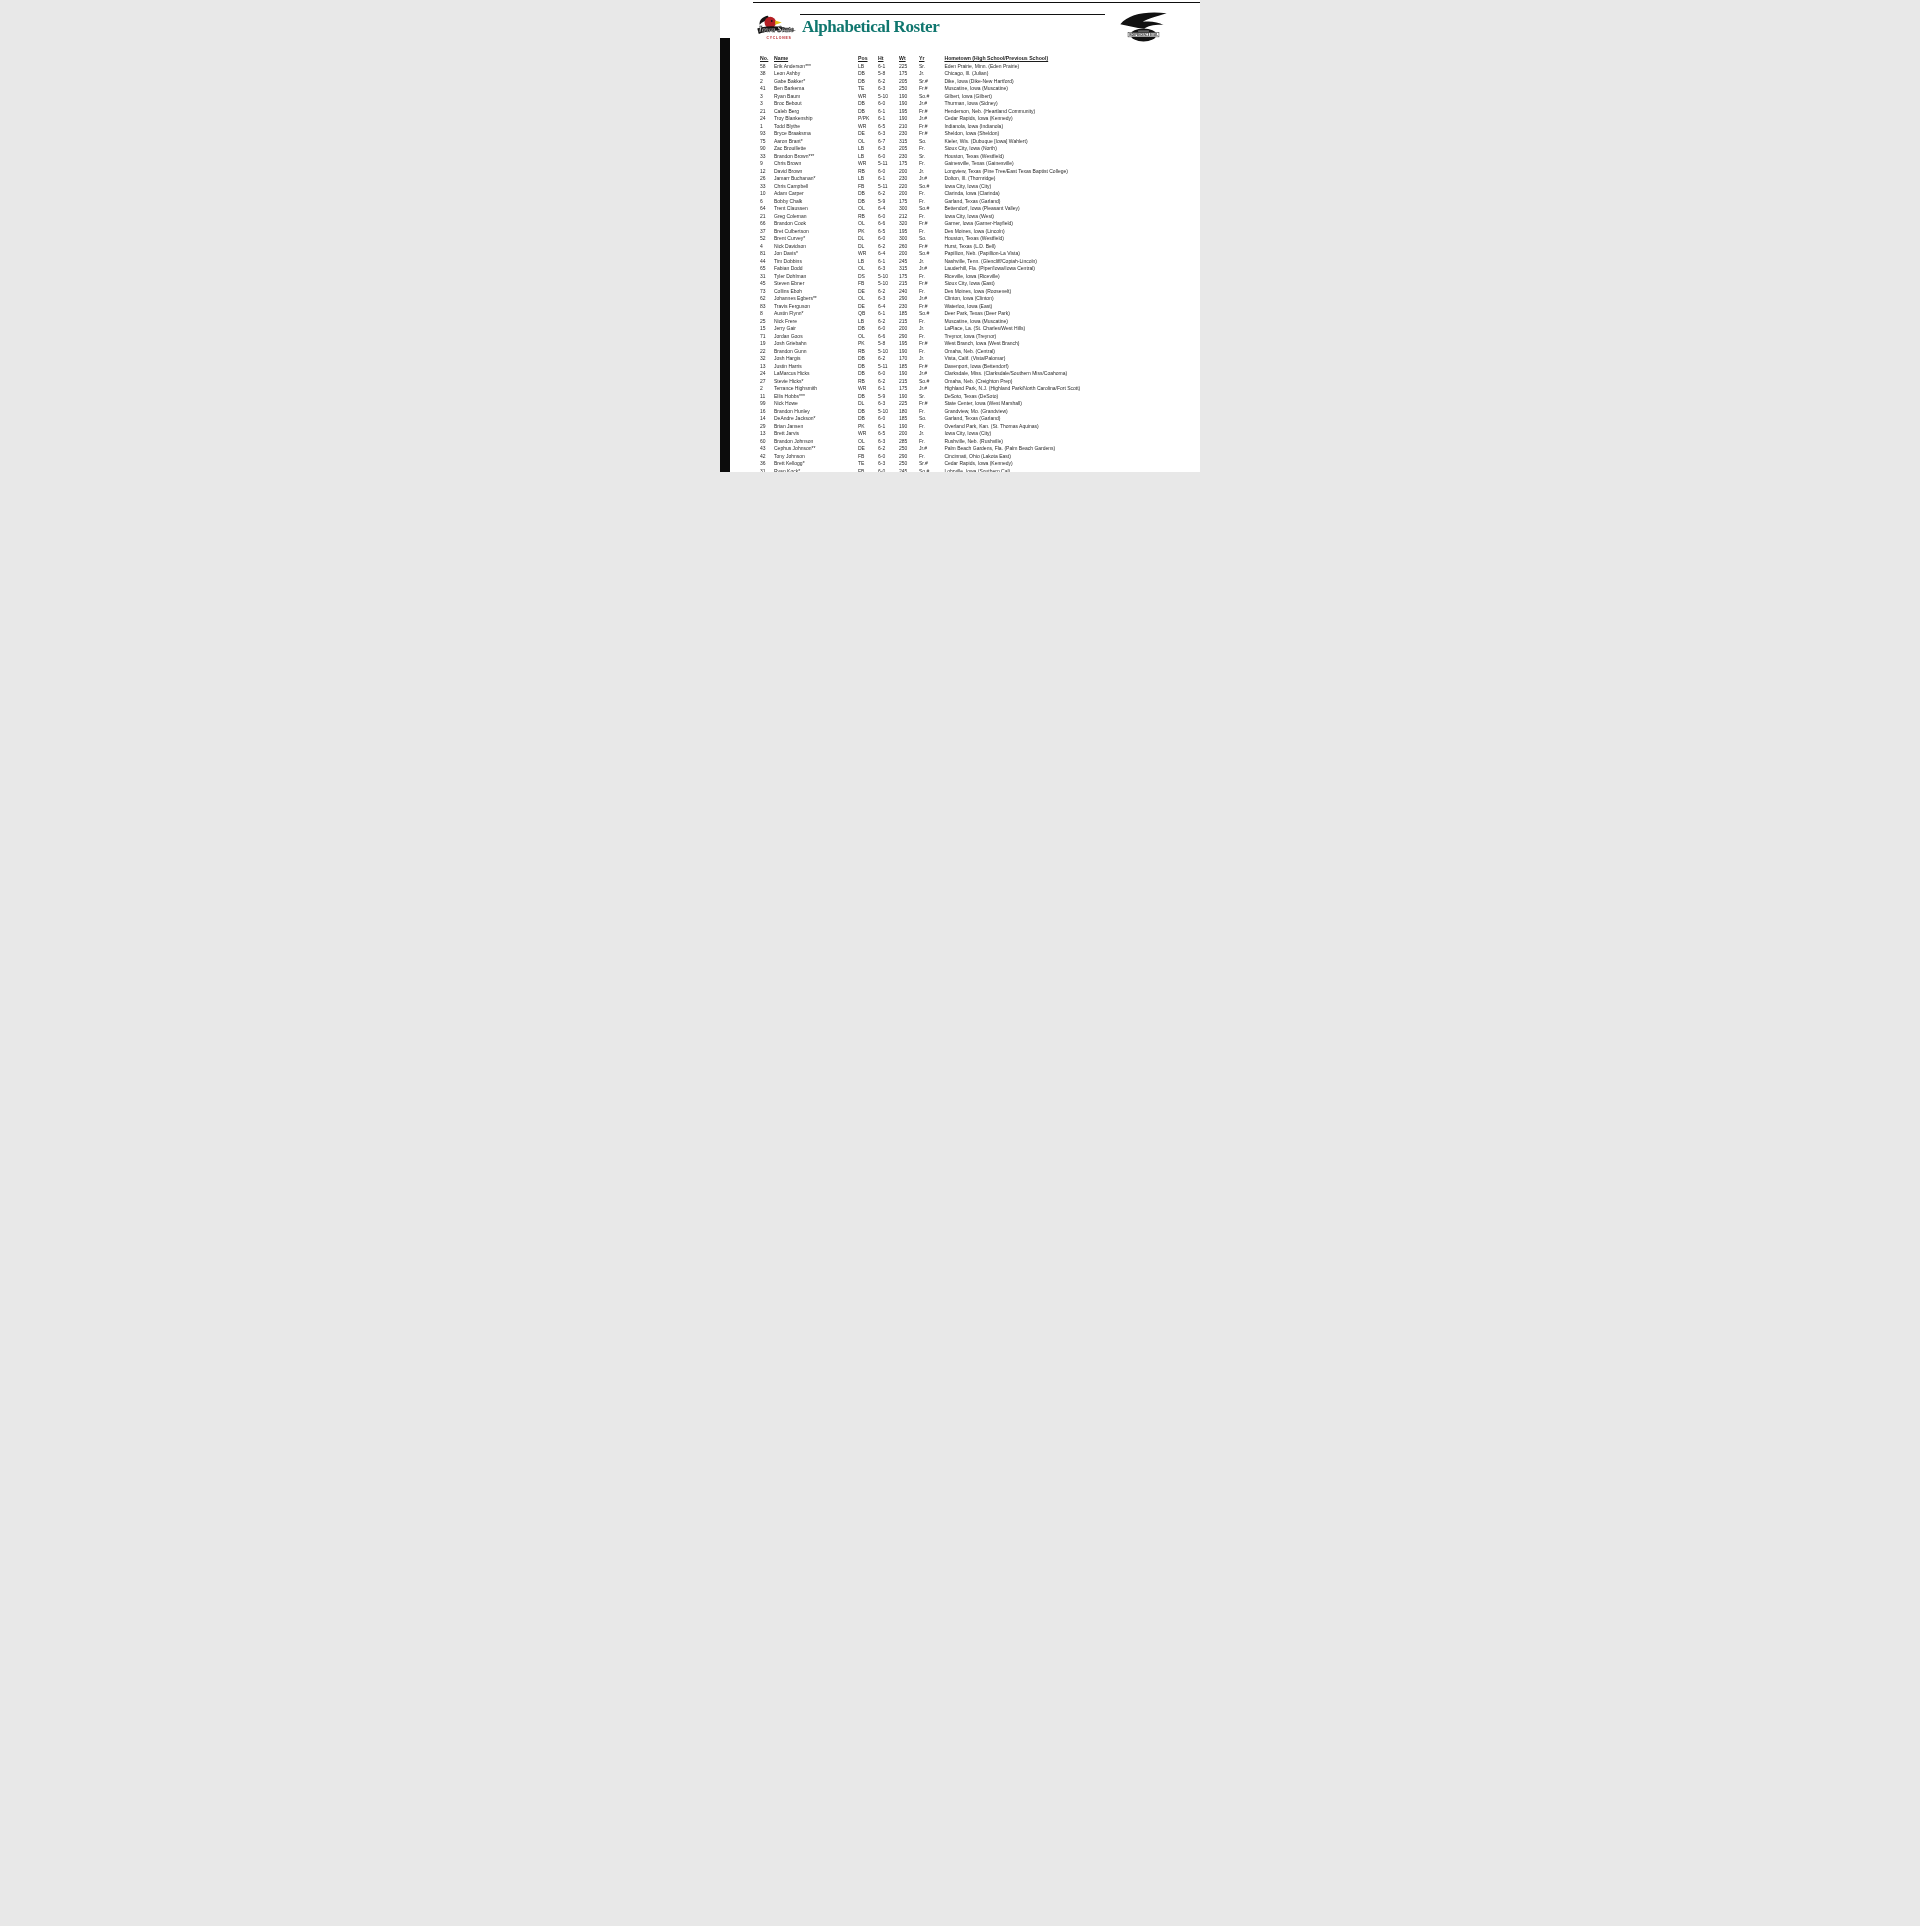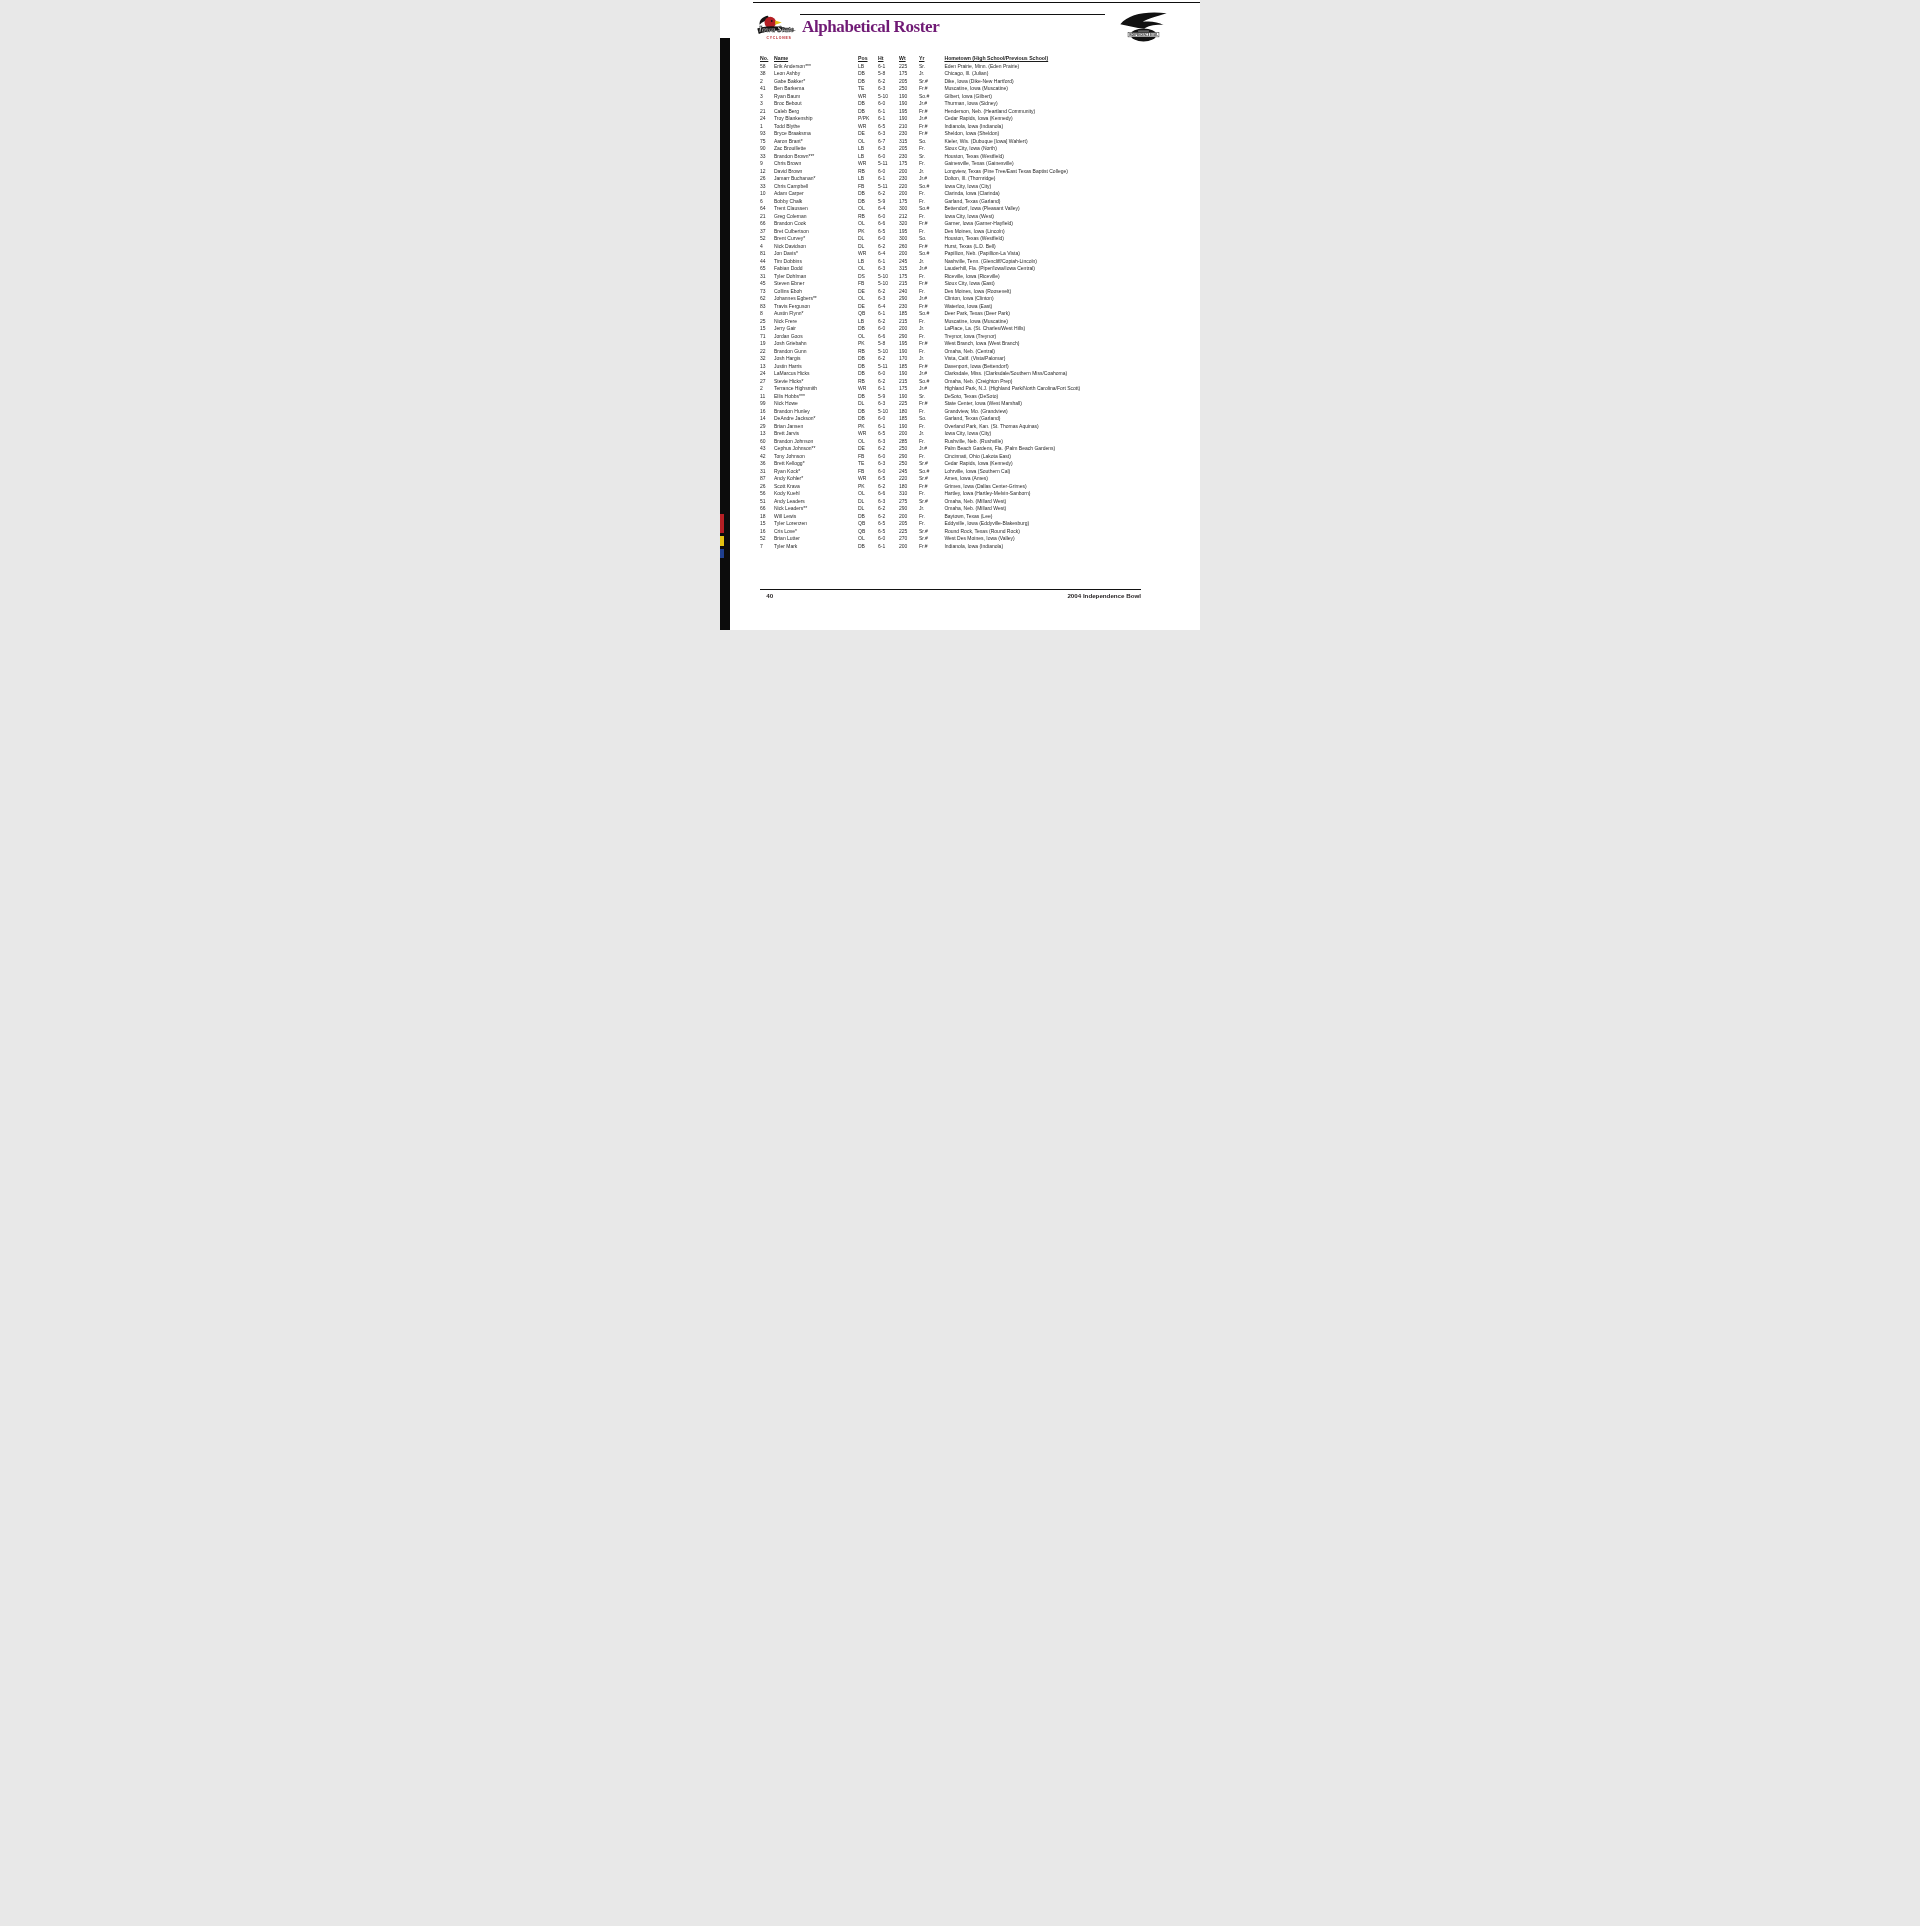--- a/index.html
+++ b/index.html
@@ -1,39 +1,39 @@
 <!DOCTYPE html>
 <html style="font-size:6.2px"><head>
 <meta charset="utf-8">
 <style>
   html,body{margin:0;padding:0;background:#e8e8e8;}
   .page{
     position:relative;
     width:480px;
-    height:630px;
+    height:472px;
     background:#ffffff;
     overflow:hidden;
     font-family:"Liberation Sans", sans-serif;
     color:#231f20;
     margin:0 auto;
   }
   
   .top-line{position:absolute;left:33px;top:1.9px;right:0;height:1.5px;background:#0e0e0e;}
   .edge-strip{position:absolute;left:0;top:38px;bottom:0;width:10.4px;background:#0c0c0c;}
   .edge-mark{position:absolute;left:0;width:3.5px;}
   .edge-mark.red{top:514px;height:18.5px;background:#b41f24;}
   .edge-mark.yellow{top:536px;height:10px;background:#e3c111;}
   .edge-mark.blue{top:549px;height:8.5px;background:#1f3f8f;}
 
   
   .title-rule{position:absolute;left:80px;top:14px;width:305px;height:1.2px;background:#121212;}
   .page-title{
     position:absolute;left:82px;top:17px;margin:0;
     font-family:"Liberation Serif", serif;
-    font-size:17px;font-weight:bold;letter-spacing:-0.4px;color:#701a75;
+    font-size:17px;font-weight:bold;letter-spacing:-0.4px;color:#0f766e;
   }
   .logo-isu{position:absolute;left:35px;top:13px;width:45px;height:32px;}
   .logo-ib{position:absolute;left:398px;top:10.8px;width:51px;height:34px;}
 
   
   table.roster{
     position:absolute;left:40px;top:55px;
     border-collapse:collapse;table-layout:fixed;
     width:422px;
   }

